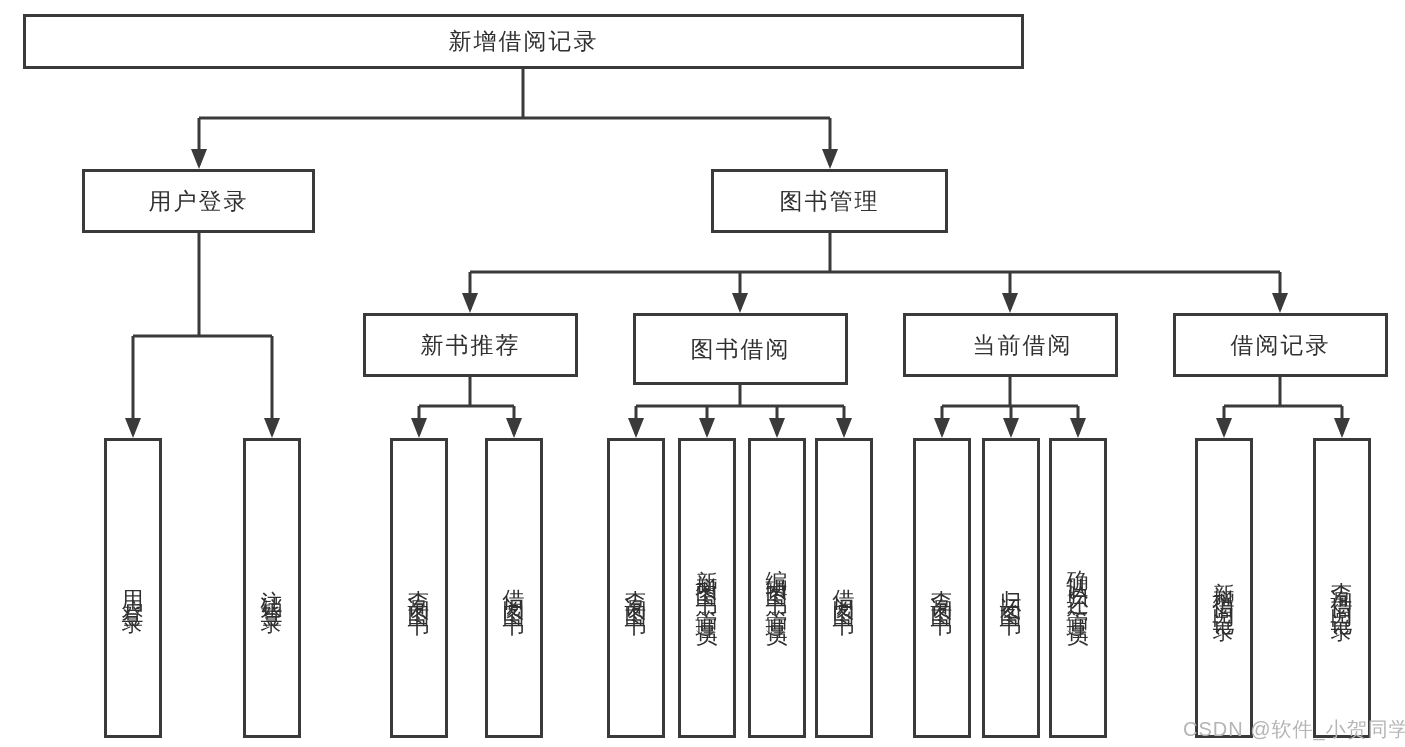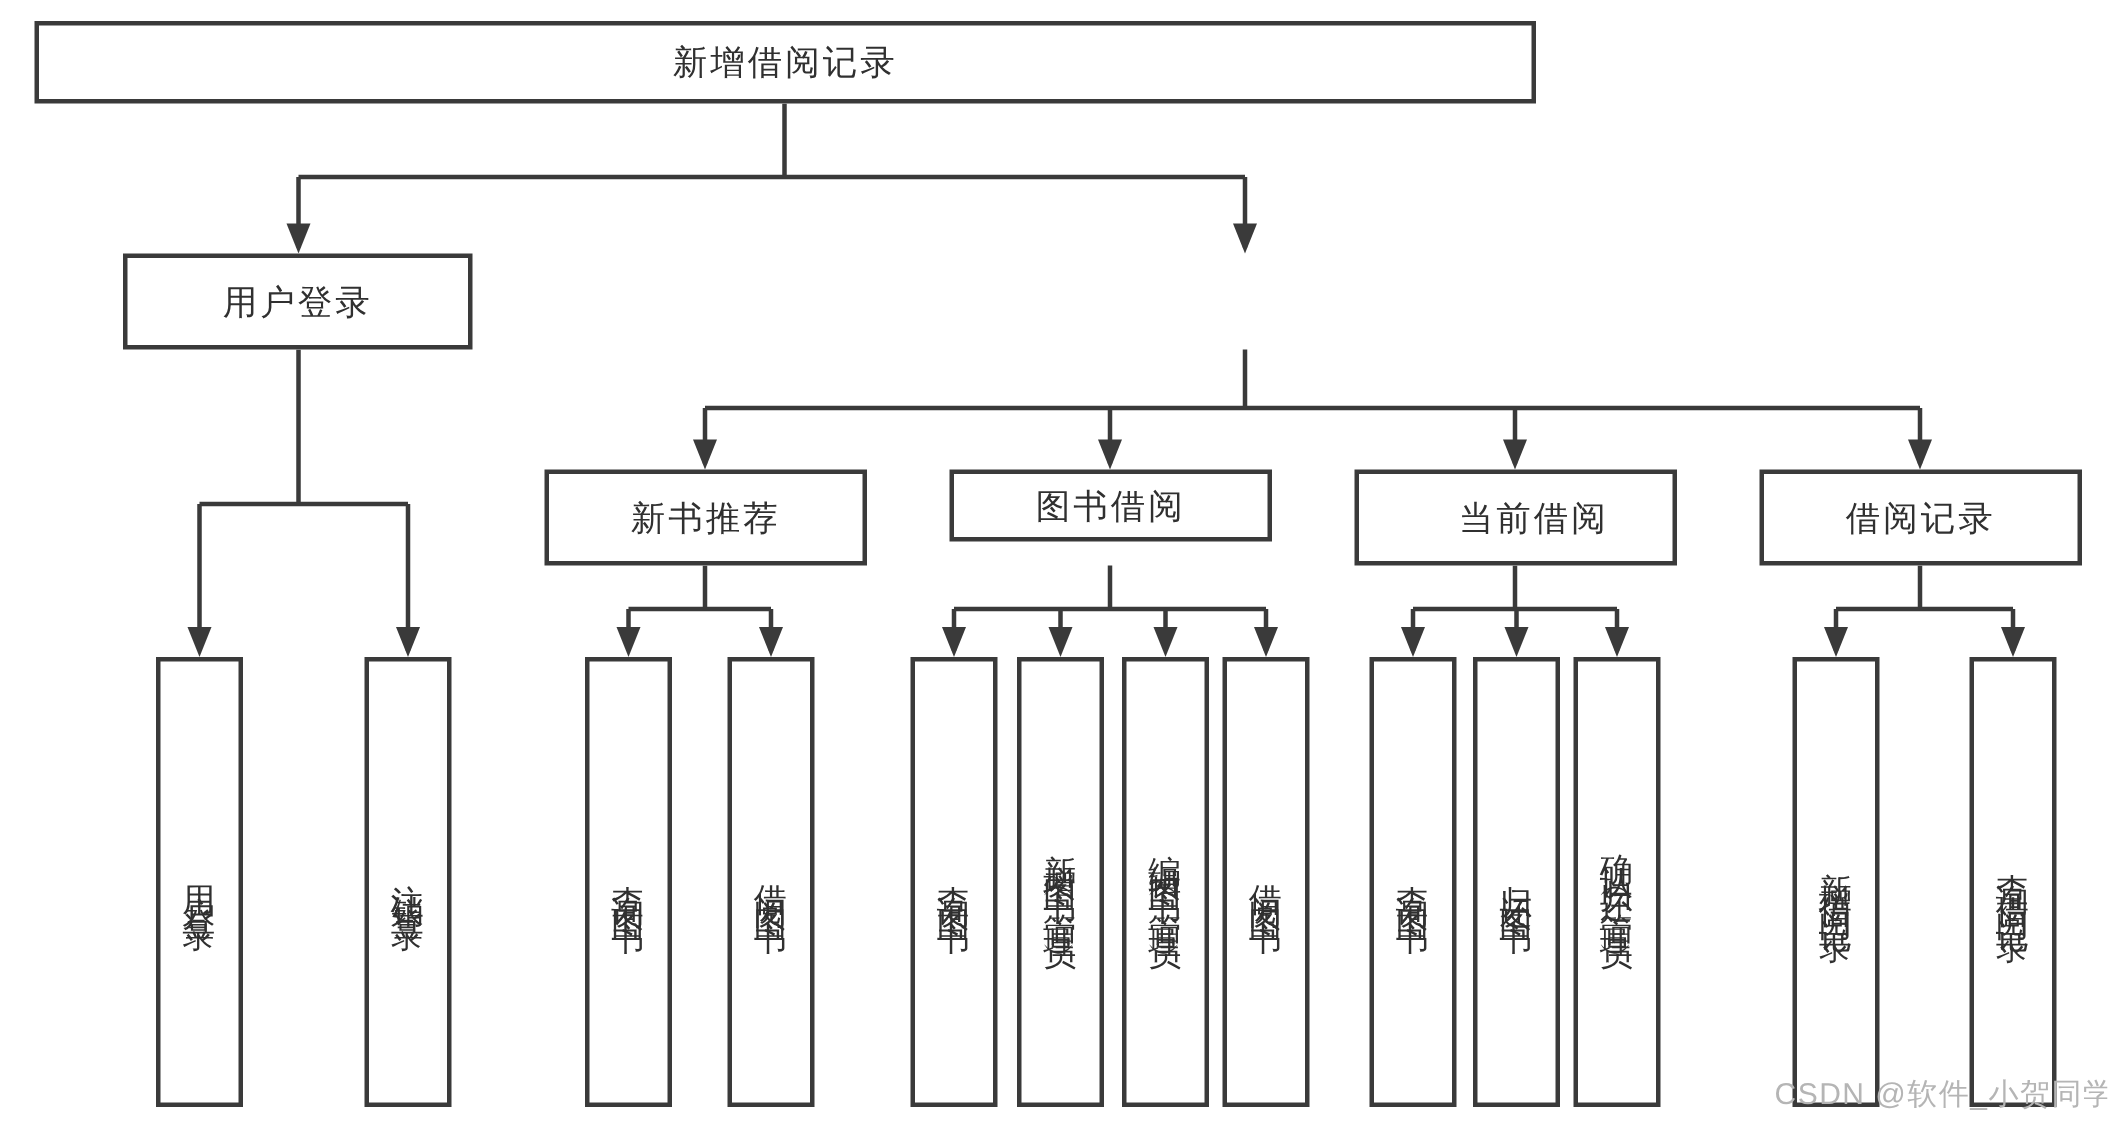--- a/index.html
+++ b/index.html
@@ -97,23 +97,24 @@
       <polygon points="1003,418 1019,418 1011,438"></polygon>
       <polygon points="1070,418 1086,418 1078,438"></polygon>
       <polygon points="1216,418 1232,418 1224,438"></polygon>
       <polygon points="1334,418 1350,418 1342,438"></polygon>
     </g>
   </svg>
 
   <div class="hbox root-box">新增借阅记录</div>
 
   <div class="hbox" style="left:82px; top:169px; width:233px; height:64px;">用户登录</div>
+  <div class="hbox" style="left:711px; top:169px; width:237px; height:64px;">图书管理</div>
 
   <div class="hbox" style="left:363px; top:313px; width:215px; height:64px;">新书推荐</div>
-  <div class="hbox" style="left:633px; top:313px; width:215px; height:48px;">图书借阅</div>
+  <div class="hbox" style="left:633px; top:313px; width:215px; height:72px;">图书借阅</div>
   <div class="hbox" style="left:903px; top:313px; width:215px; height:64px;padding-left:24px;">当前借阅</div>
   <div class="hbox" style="left:1173px; top:313px; width:215px; height:64px;">借阅记录</div>
 
   <div class="leaf" style="left:104px;">
     <span class="vtext">用户登录</span>
   </div>
   <div class="leaf" style="left:243px;">
     <span class="vtext">注销登录</span>
   </div>
 

